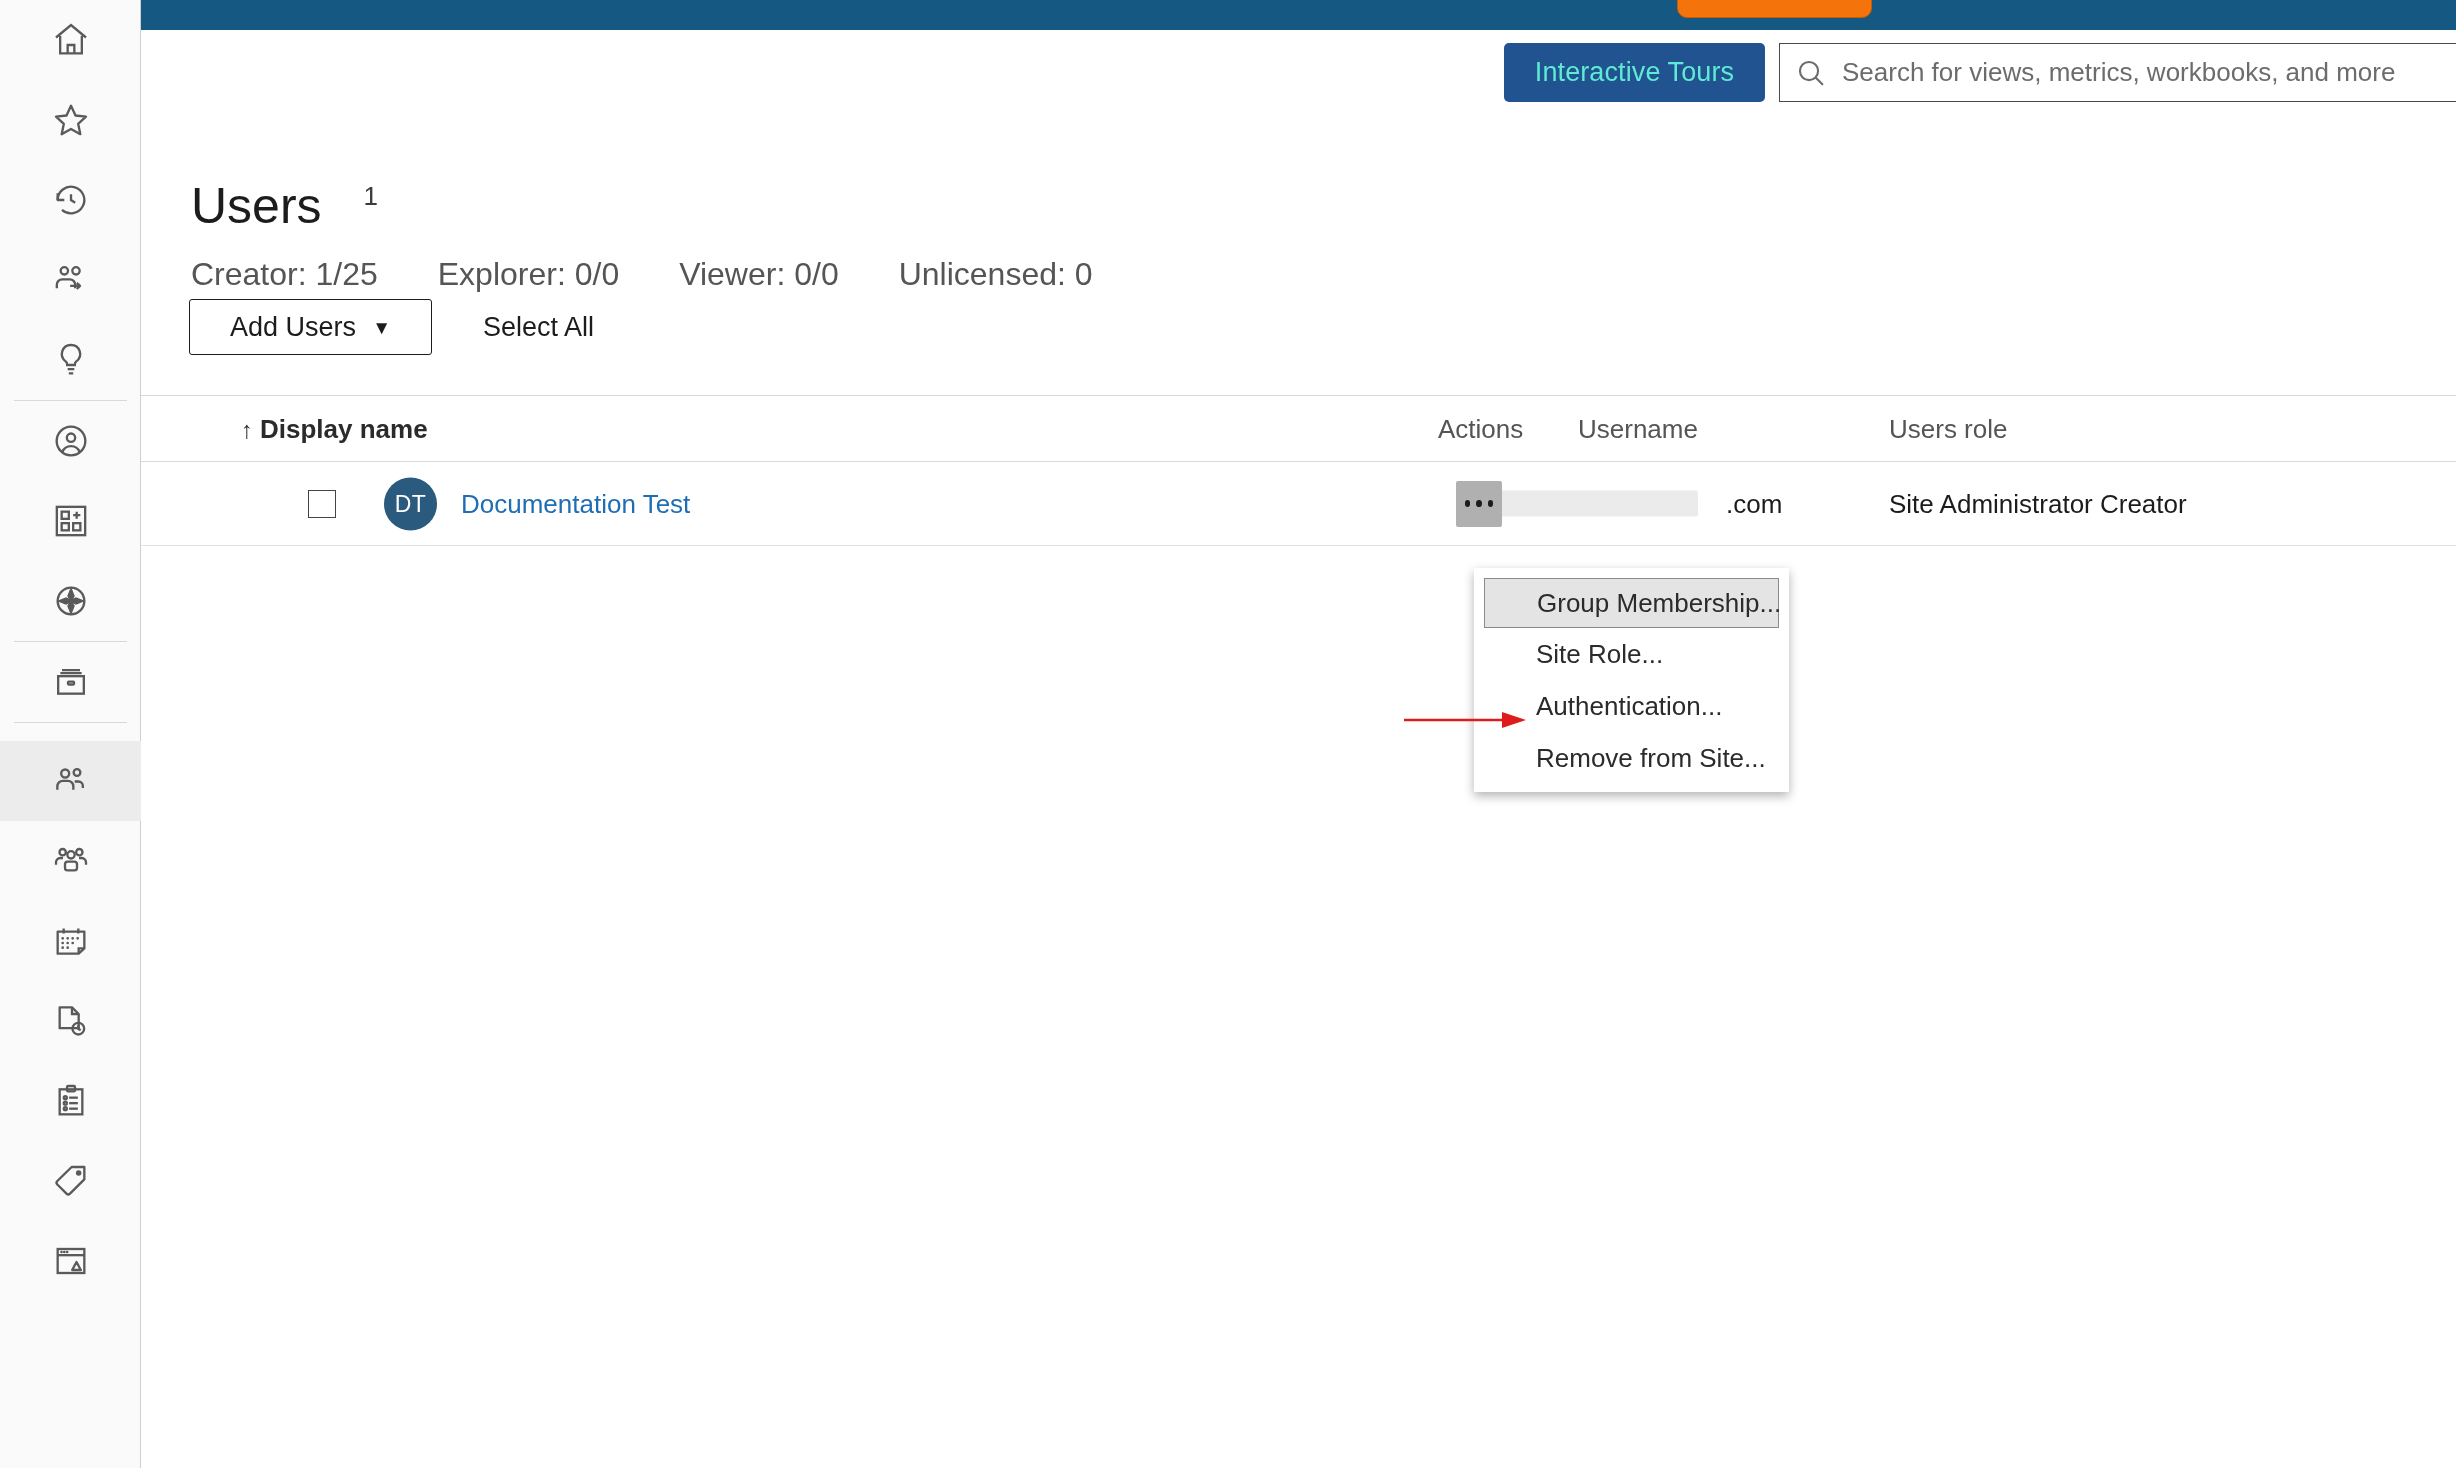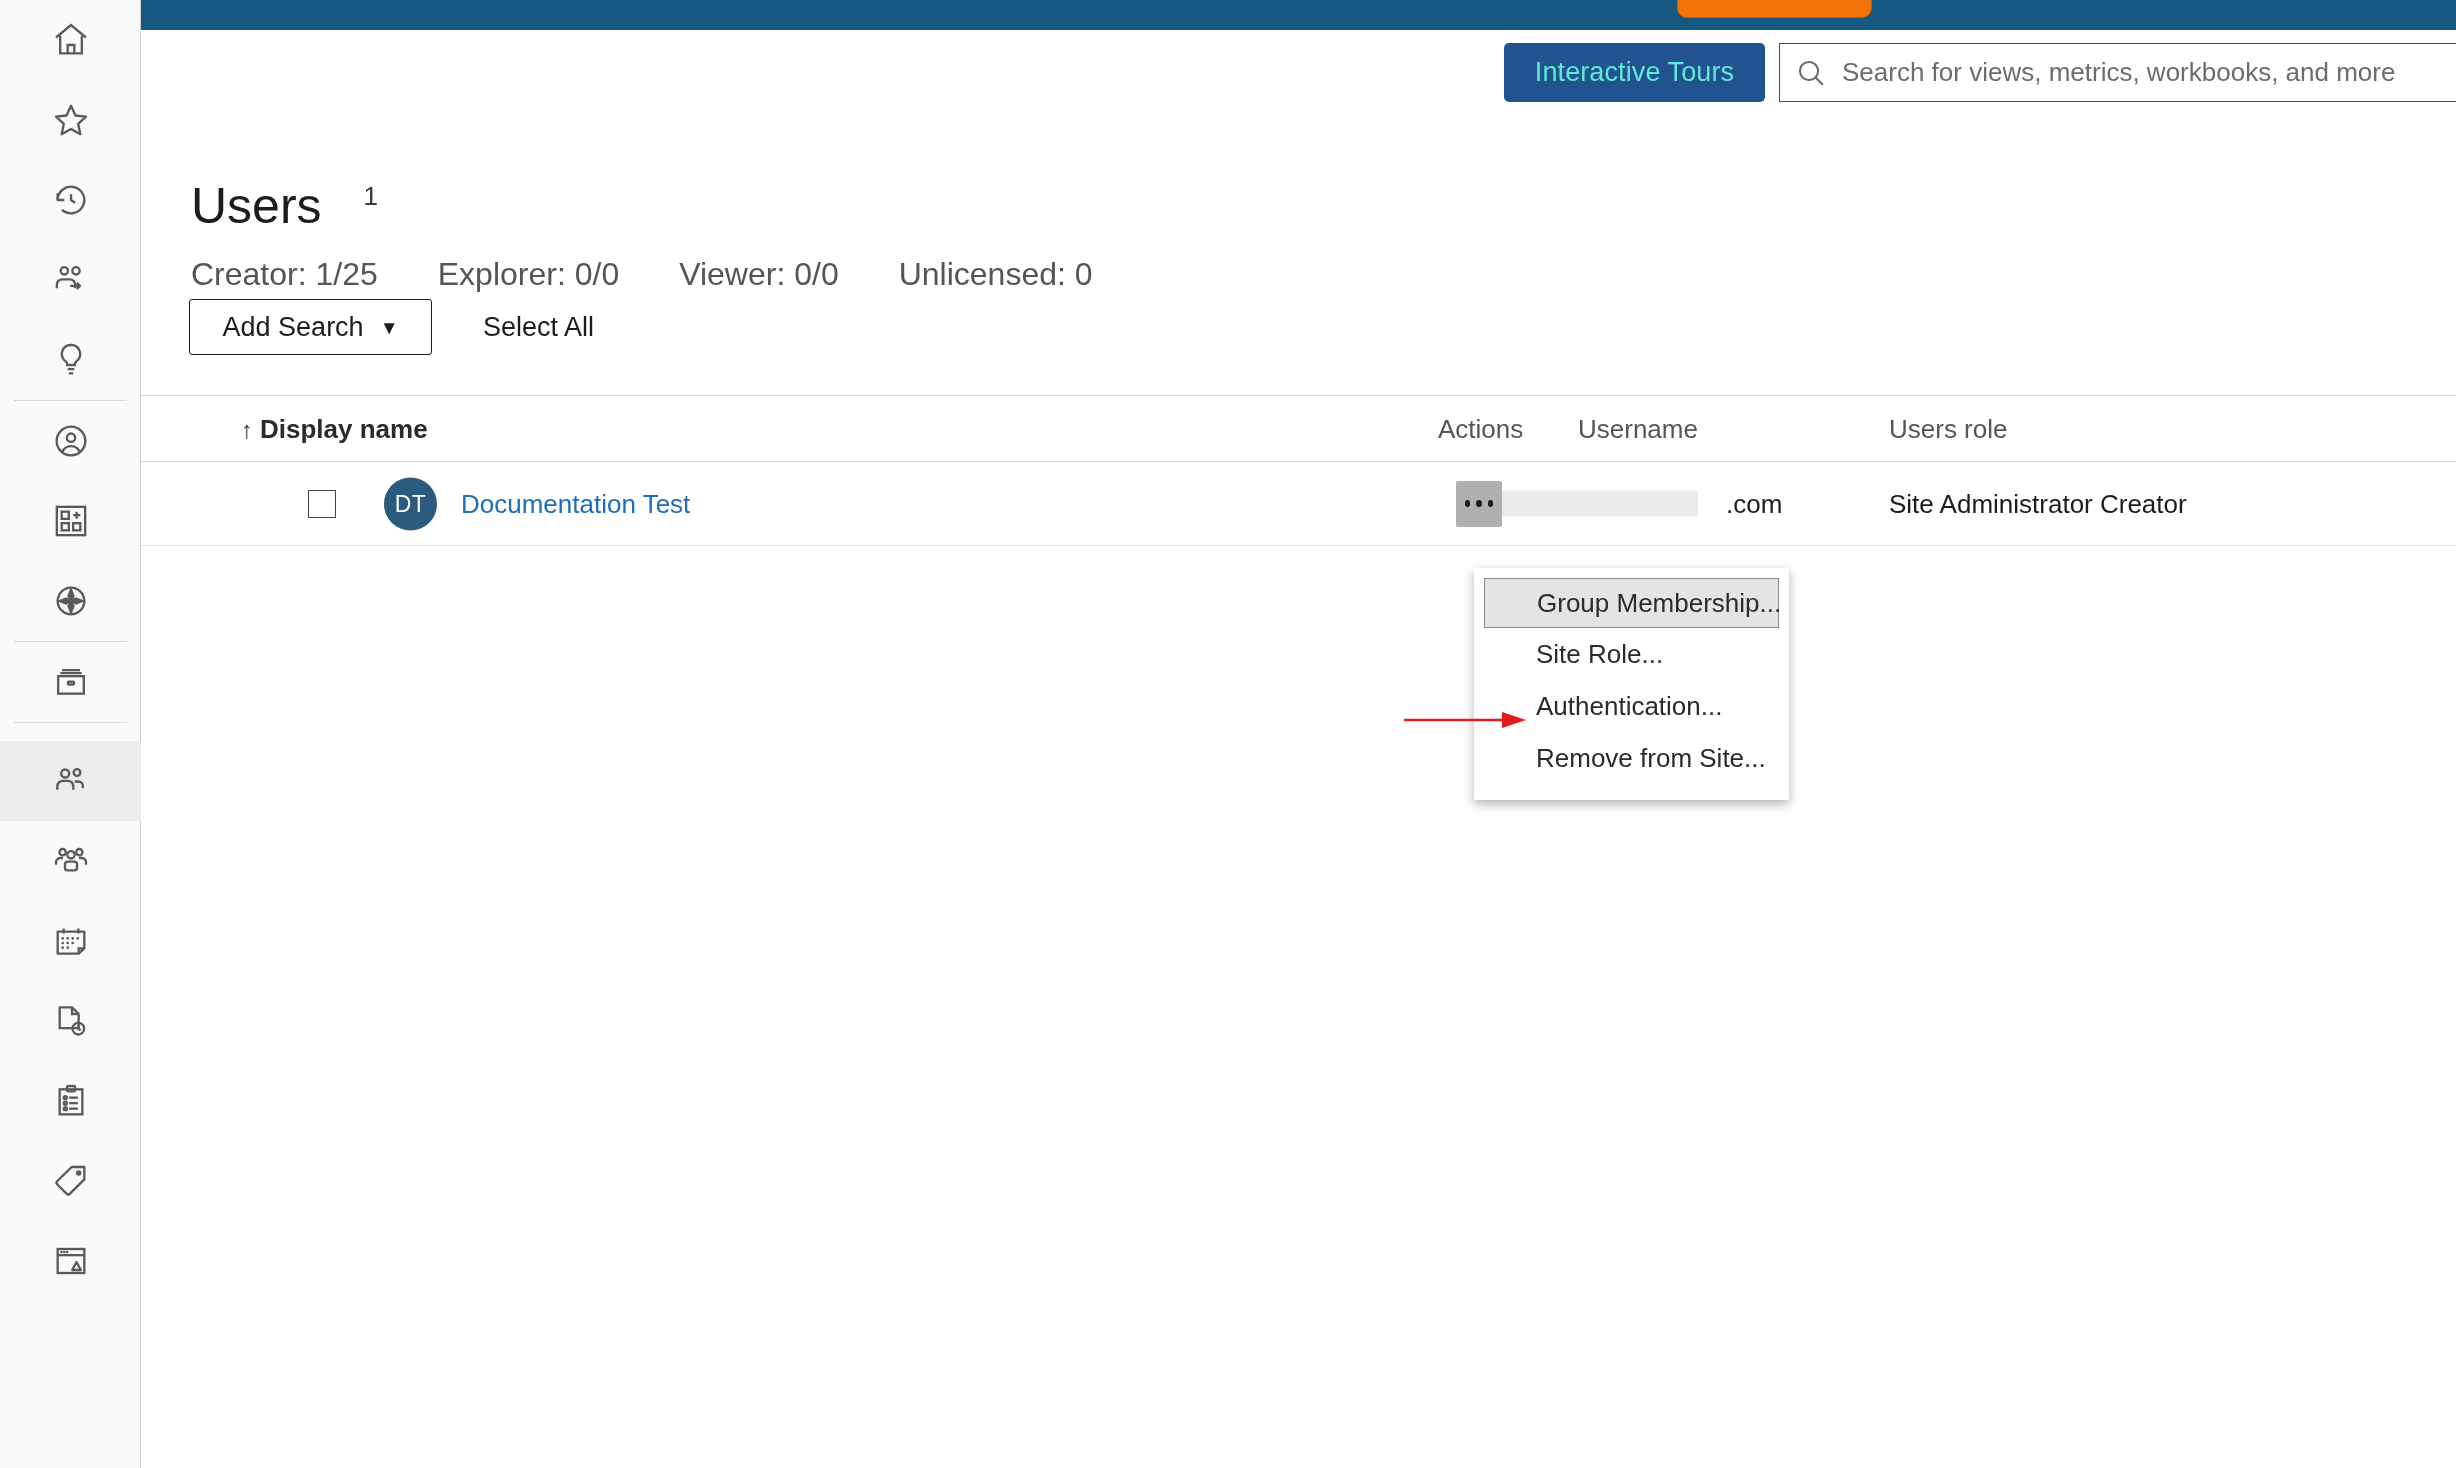--- a/index.html
+++ b/index.html
@@ -313,21 +313,21 @@
     margin: 0 3px;
   }
 
   .dropdown {
     position: absolute;
     left: 1474px;
     top: 568px;
     width: 315px;
     background: #ffffff;
     box-shadow: 0 4px 10px rgba(0,0,0,0.30);
-    padding: 10px 0 16px 0;
+    padding: 10px 0 8px 0;
     z-index: 40;
   }
   .menu-item {
     height: 52px;
     display: flex;
     align-items: center;
     padding-left: 62px;
     font-size: 26px;
     color: #2b2b2b;
     cursor: pointer;
@@ -568,21 +568,21 @@
 
     <div class="stats-row">
       <span class="stat">Creator: 1/25</span>
       <span class="stat">Explorer: 0/0</span>
       <span class="stat">Viewer: 0/0</span>
       <span class="stat">Unlicensed: 0</span>
     </div>
 
     <div class="actions-row">
       <button class="add-users-btn">
-        <span>Add Search</span>
+        <span>Add Users</span>
         <span class="caret">▼</span>
       </button>
       <button class="select-all-btn">Select All</button>
     </div>
 
     <div class="table-wrap">
 
       <div class="thead">
         <div class="th th-display">
           <span class="sort-arrow">↑</span><span>Display name</span>

